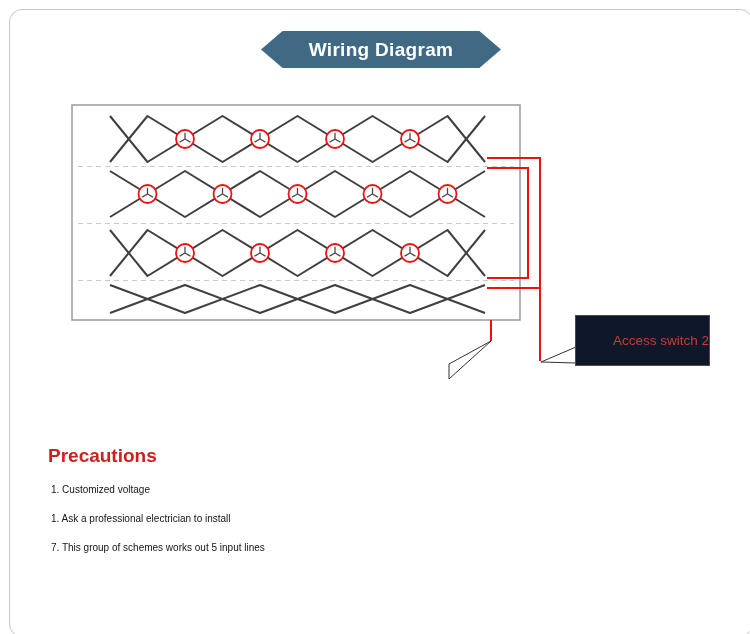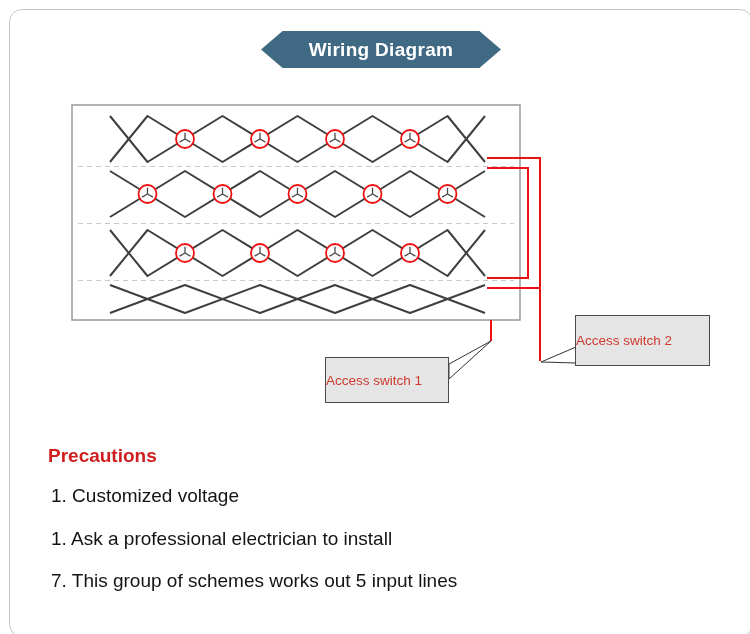--- a/index.html
+++ b/index.html
@@ -20,31 +20,31 @@
   .diagram-svg { position:absolute; left:0; top:0; width:744px; height:420px; }
   .lamp-line { stroke:var(--lamp-line,#3f3f3f); stroke-width:2; fill:none; stroke-linejoin:round; }
   .frame     { stroke:var(--frame-gray,#9a9a9a); stroke-width:1.5; fill:none; }
   .dash      { stroke:#c9c9c9; stroke-width:1; stroke-dasharray:5 4; }
   .wire      { stroke:var(--wire-red,#ee1111); stroke-width:2; fill:none; }
   .connector { stroke:var(--connector-red,#ee1111); stroke-width:1.8; fill:#fff; }
   .spoke     { stroke:#4a4a4a; stroke-width:1.3; }
   .leader    { fill:#ffffff; stroke:#333; stroke-width:1; }
 
   .callout {
-    position:absolute; background:#e5e5e5; border:1px solid #4a4a4a;
-    display:flex; align-items:center; justify-content:flex-start;
+    position:absolute; background:#0f172a; border:1px solid #4a4a4a;
+    display:flex; align-items:center; justify-content:flex-end;
     font-size:13.5px; color:var(--callout-text,#cf3a2e);
   }
   .callout1 { left:315px; top:347px; width:124px; height:46px; }
   .callout2 { left:565px; top:305px; width:135px; height:51px; }
 
   .precautions { position:absolute; left:38px; top:435px; width:672px; }
   .precautions h2 { color:var(--heading-red,#cf1f1f); font-size:19px; font-weight:bold; margin-bottom:15px; }
   .precautions ul { list-style:none; max-width:615px; }
-  .precautions li { font-size:19px; color:#141414; margin-bottom:14px; line-height:1.5; padding-left:3px; }
+  .precautions li { font-size:10px; color:#141414; margin-bottom:14px; line-height:1.5; padding-left:3px; }
 </style>
 </head>
 <body>
 
 <div class="page">
 
   <svg class="diagram-svg" viewBox="0 0 744 420">
     <defs>
       <g id="connector">
         <circle class="connector" r="9"></circle>
@@ -107,23 +107,20 @@
     </g>
 
     <polygon class="leader" points="439,354 481,331 439,369"></polygon>
     <polygon class="leader" points="566,337 531,352 566,353"></polygon>
   </svg>
 
   <div class="banner">
     <span class="banner-title">Wiring Diagram</span>
   </div>
 
-  <div class="callout callout1">
-    <span>Access switch 1</span>
-  </div>
   <div class="callout callout2">
     <span>Access switch 2</span>
   </div>
 
   <div class="precautions">
     <h2>Precautions</h2>
     <ul>
       <li>1. Customized voltage</li>
       <li>1. Ask a professional electrician to install</li>
       <li>7. This group of schemes works out 5 input lines</li>

